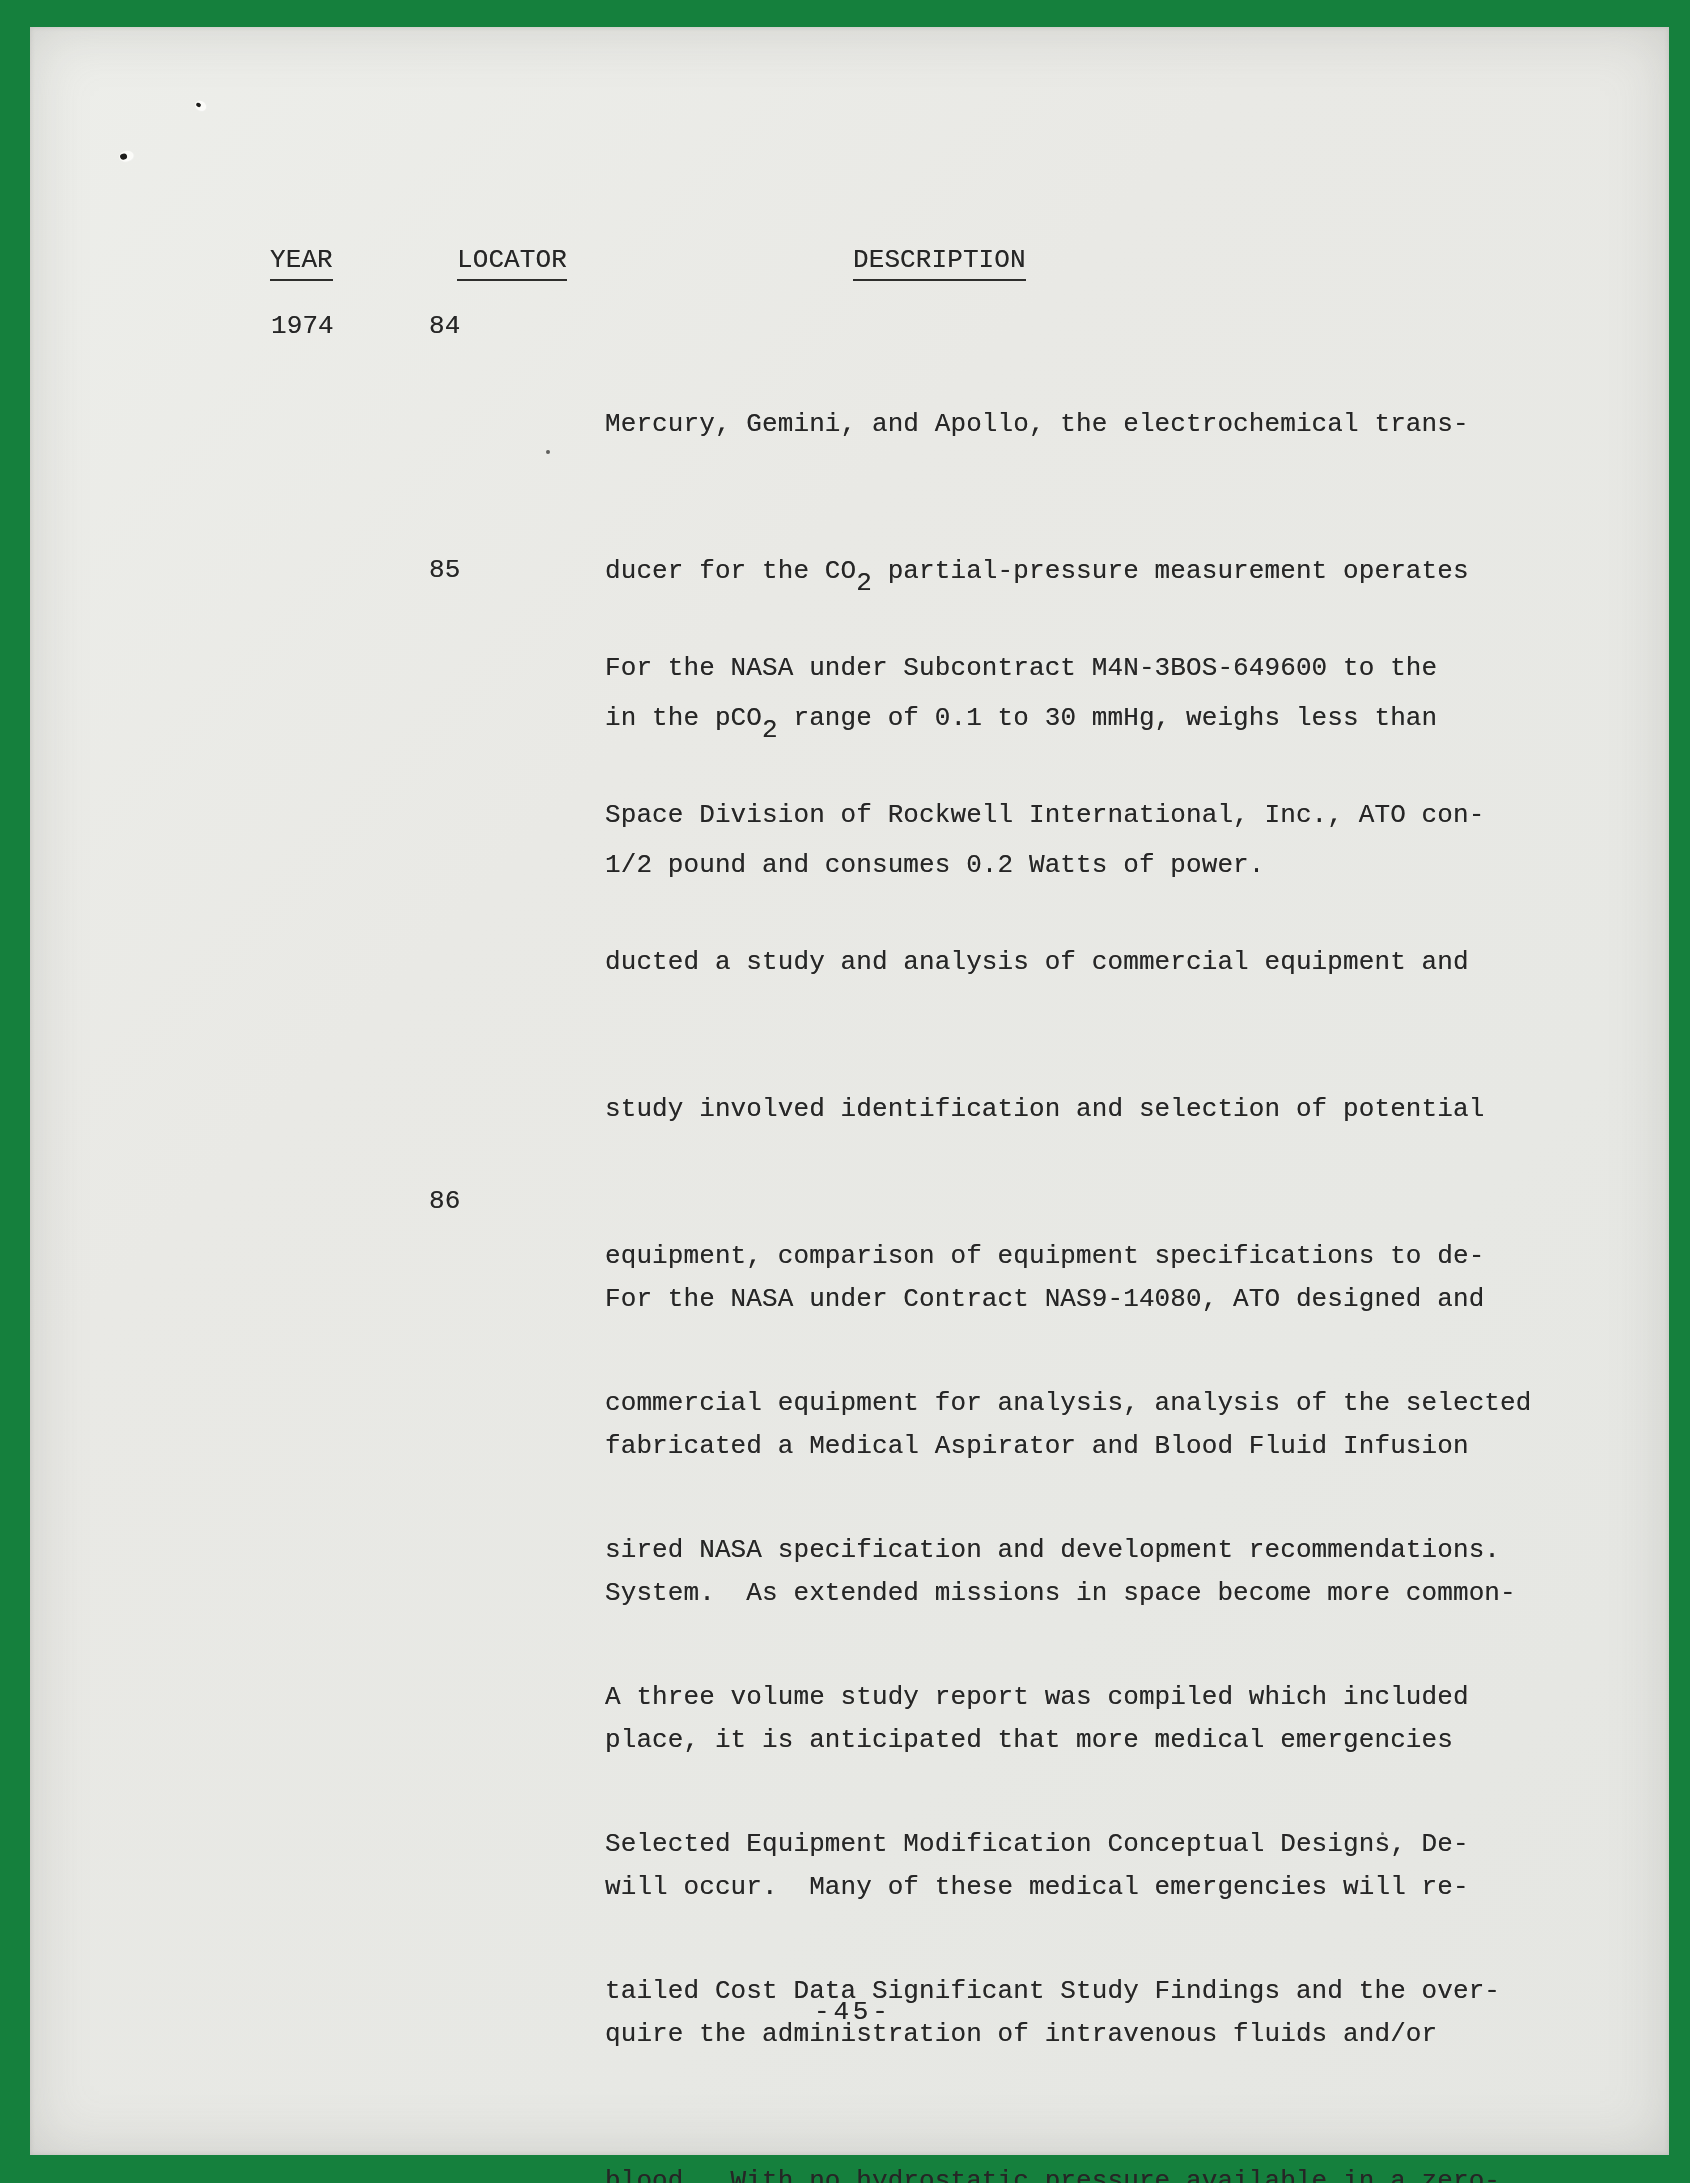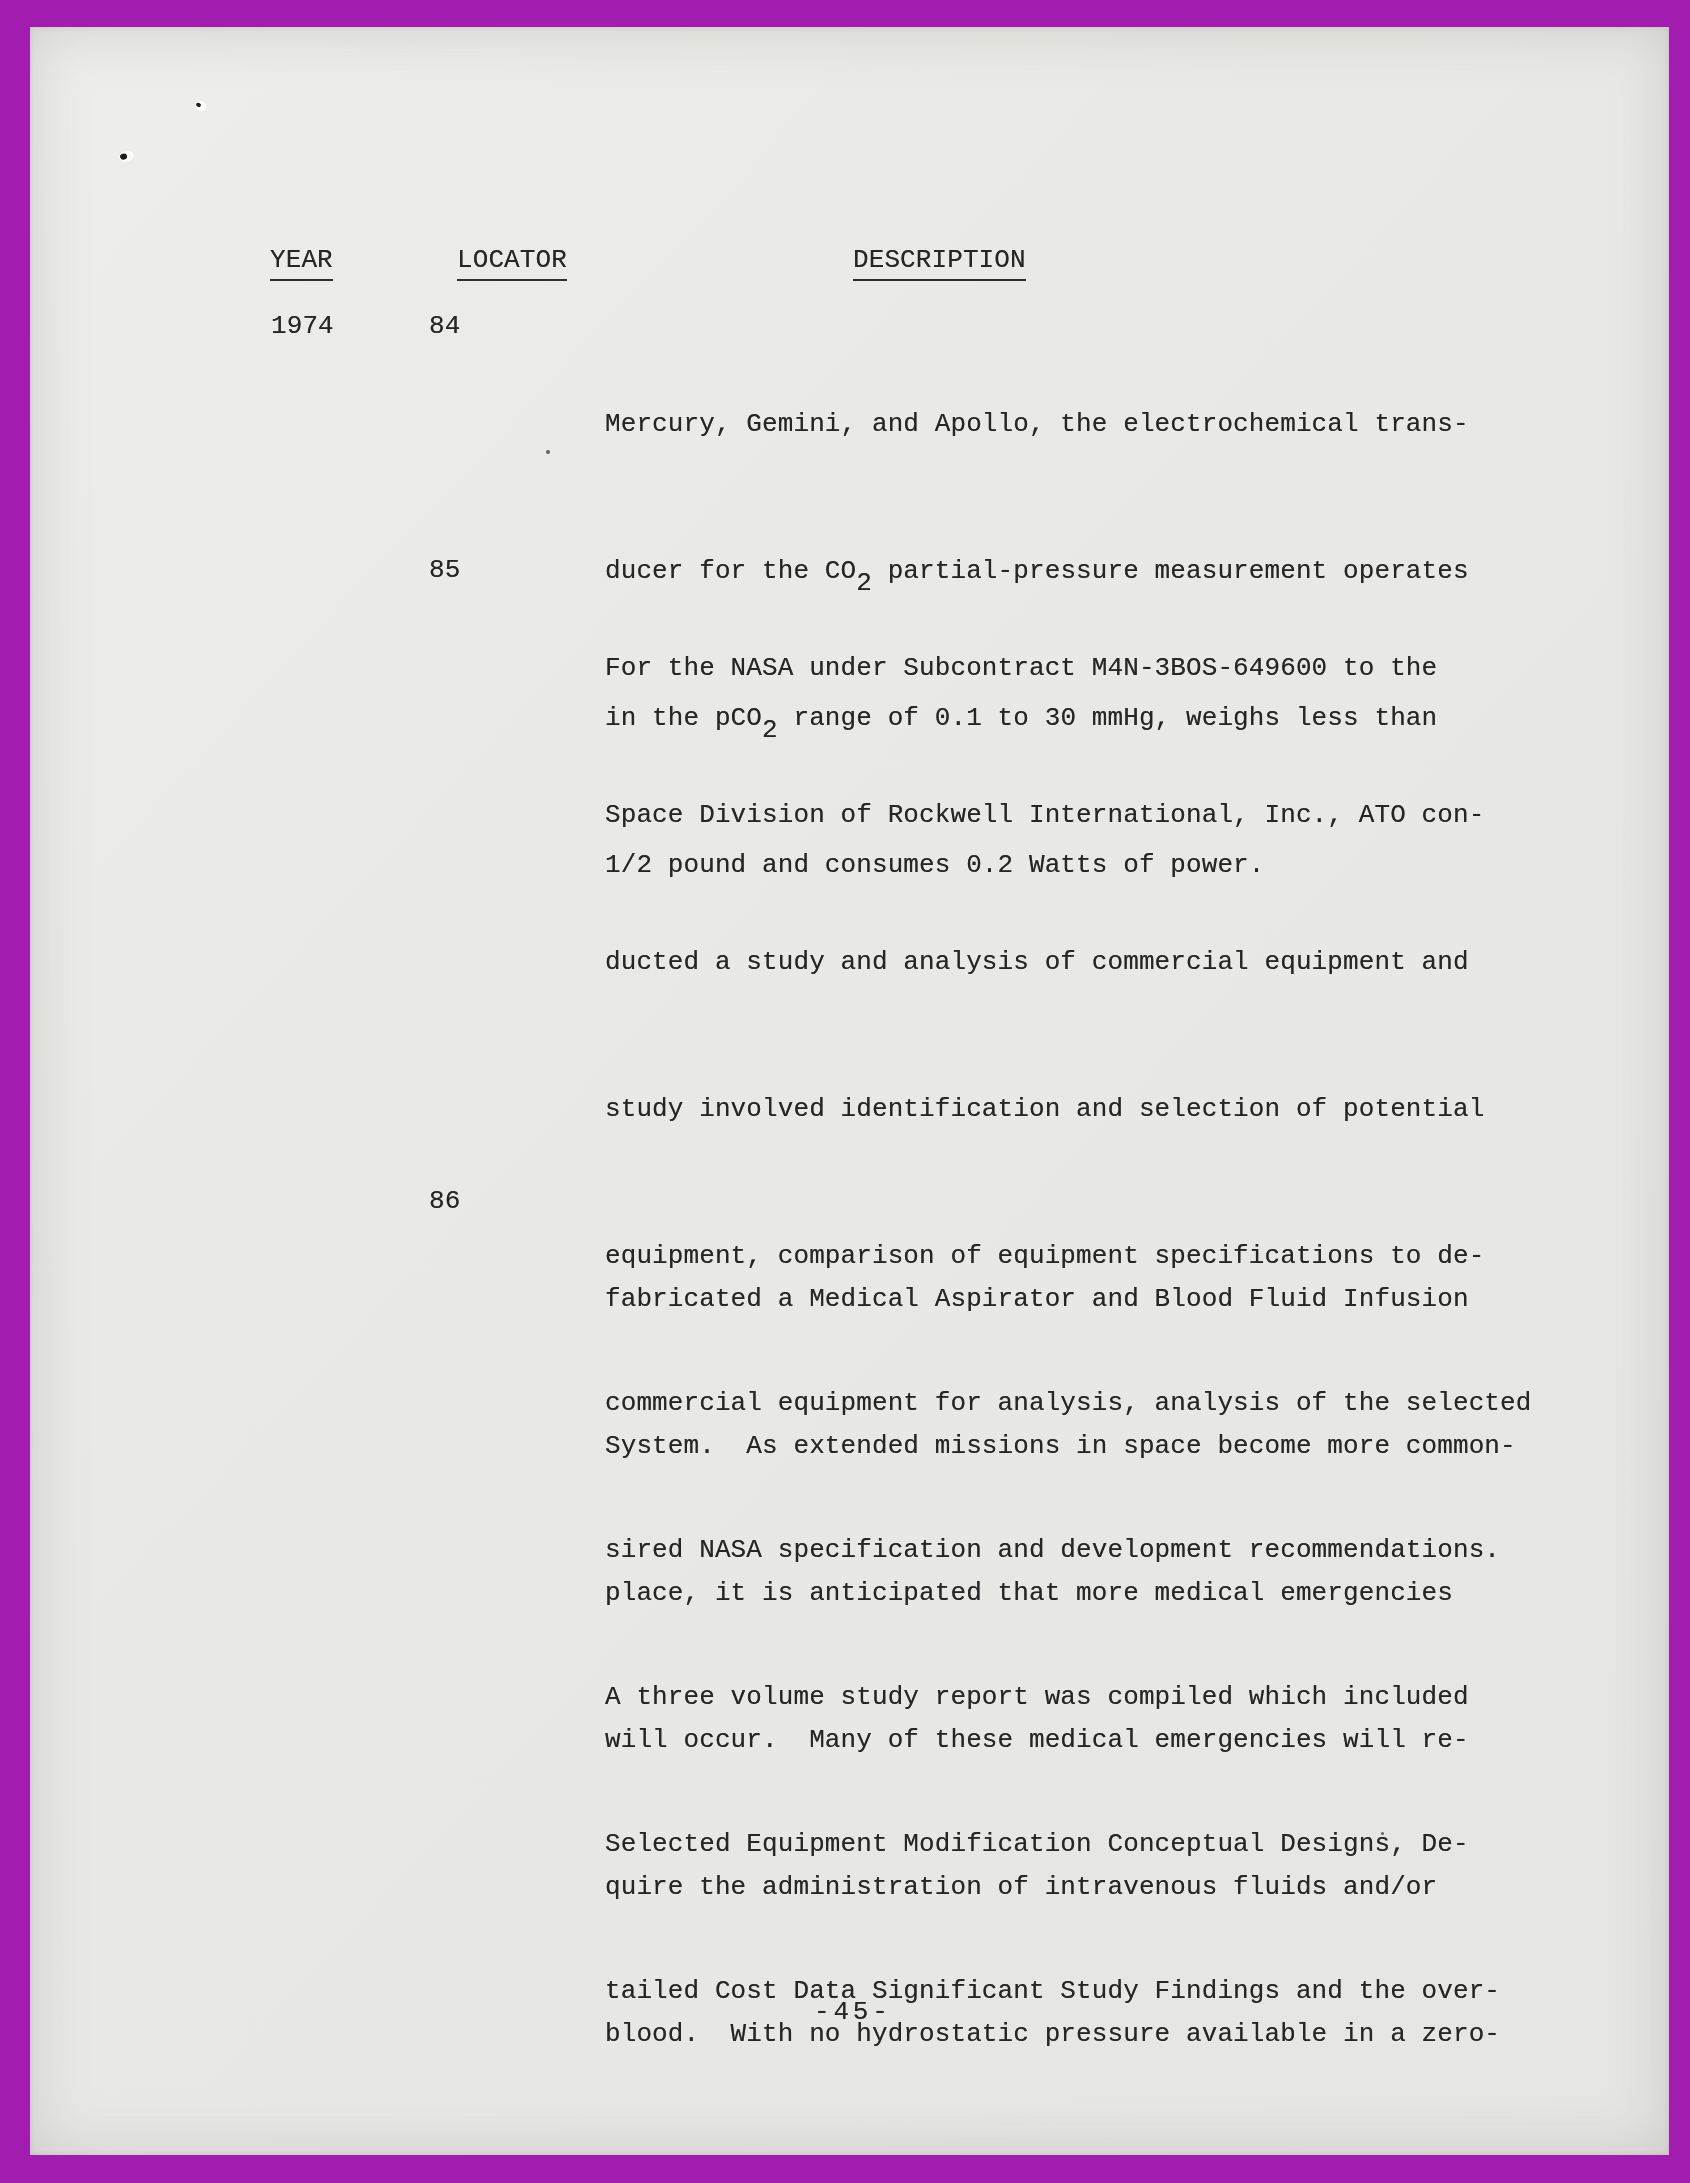--- a/index.html
+++ b/index.html
@@ -6,21 +6,21 @@
     margin: 0;
     padding: 0;
     width: 1691px;
     height: 2183px;
     background: #0b0b0b;
     font-family: "Liberation Mono", "DejaVu Sans Mono", monospace;
   }
   .scan-bg {
     position: absolute;
     inset: 0;
-    background: #a21caf;
+    background: #15803d;
     overflow: hidden;
     padding-left: 16px;
   }
   .paper {
     position: absolute;
     left: 30px;
     top: 27px;
     width: 1639px;
     height: 2128px;
     background: linear-gradient(133deg, #edeeea 0%, #e9e9e5 35%, #e7e8e4 70%, #e5e6e2 100%);
@@ -130,20 +130,21 @@
       <div class="line">commercial equipment for analysis, analysis of the selected</div>
       <div class="line">sired NASA specification and development recommendations.</div>
       <div class="line">A three volume study report was compiled which included</div>
       <div class="line">Selected Equipment Modification Conceptual Designs, De-</div>
       <div class="line">tailed Cost Data Significant Study Findings and the over-</div>
       
     </div>
 
     <div class="typed cell e86-loc">86</div>
     <div class="typed desc-block e86-desc">
+      <div class="line">For the NASA under Contract NAS9-14080, ATO designed and</div>
       <div class="line">fabricated a Medical Aspirator and Blood Fluid Infusion</div>
       <div class="line">System.  As extended missions in space become more common-</div>
       <div class="line">place, it is anticipated that more medical emergencies</div>
       <div class="line">will occur.  Many of these medical emergencies will re-</div>
       <div class="line">quire the administration of intravenous fluids and/or</div>
       <div class="line">blood.  With no hydrostatic pressure available in a zero-</div>
       
       
       
       

